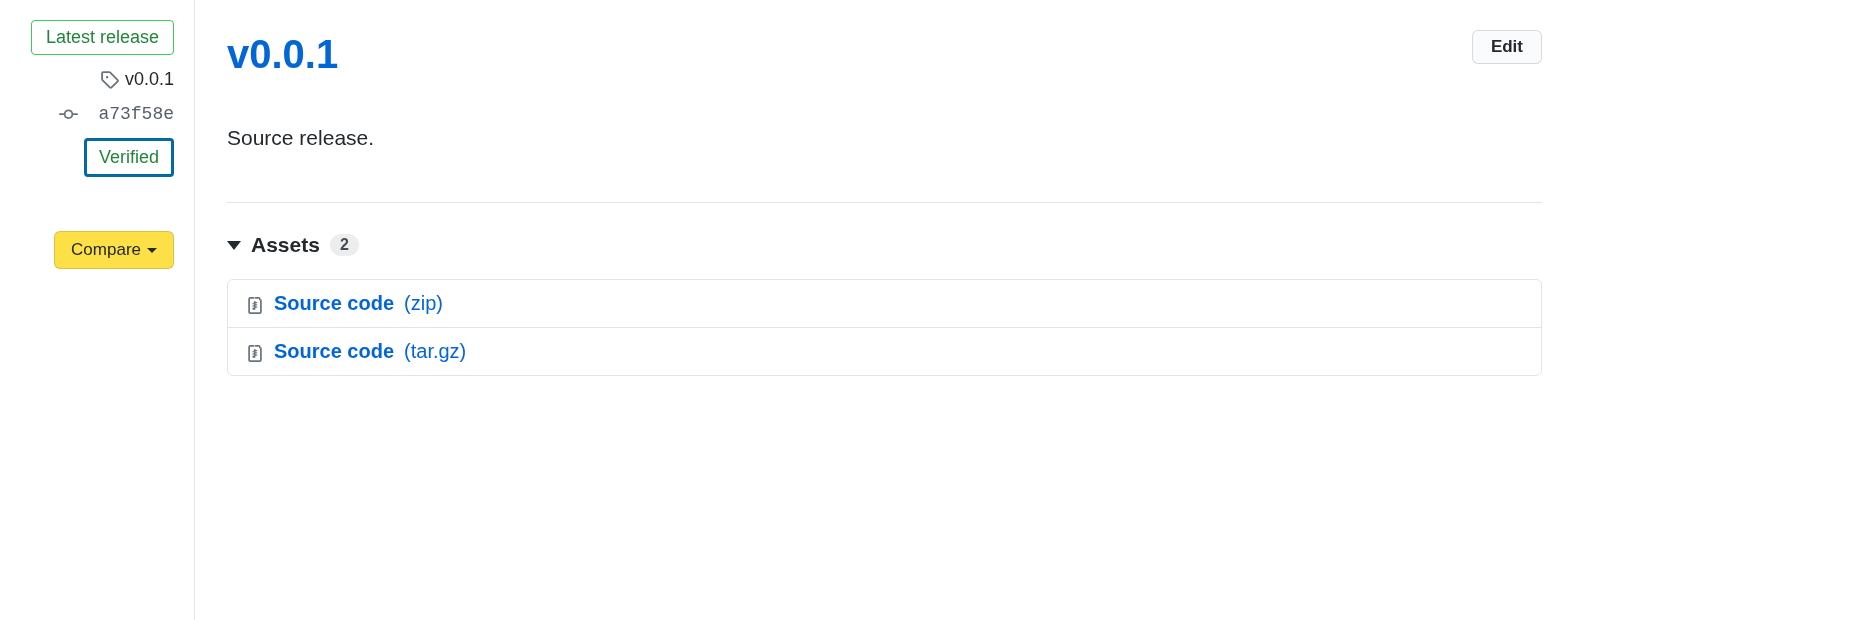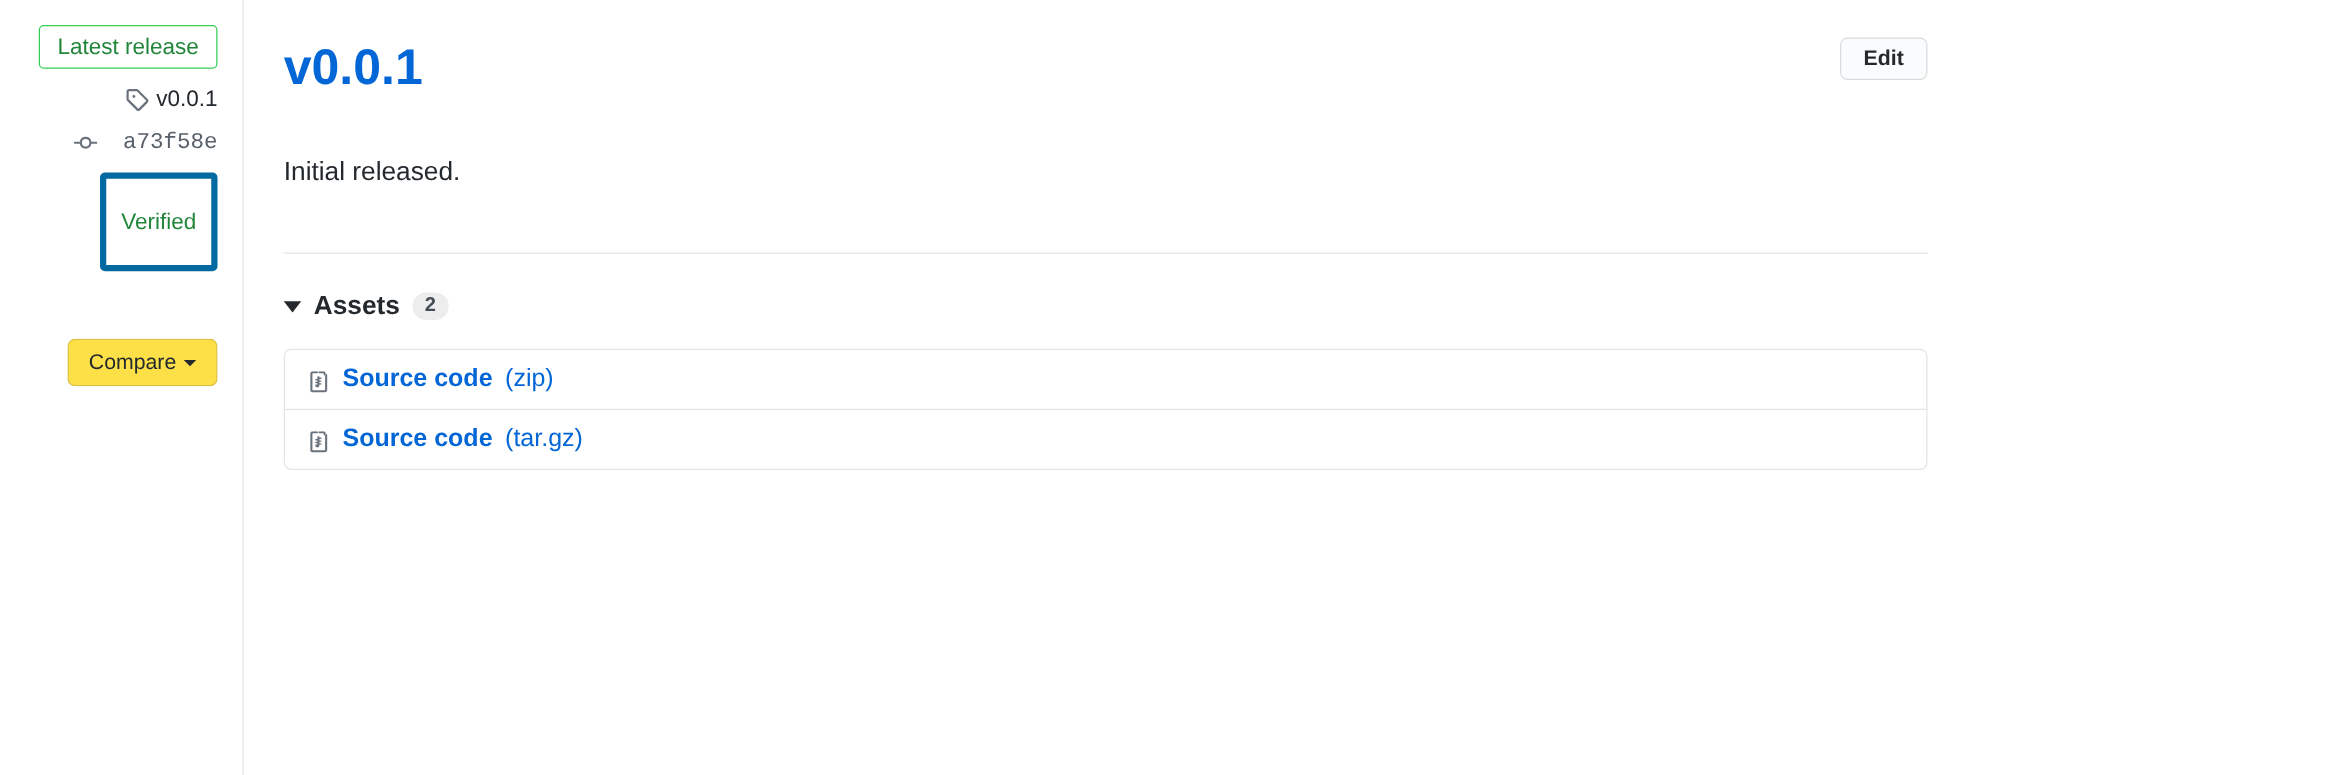--- a/index.html
+++ b/index.html
@@ -45,23 +45,23 @@
     }
     .commit-row {
       display: flex;
       align-items: center;
       gap: 20px;
       font-size: 18px;
       color: #586069;
       font-family: SFMono-Regular, Consolas, "Liberation Mono", Menlo, monospace;
     }
     .verified-badge {
-      border: 5px solid #0369a1;
+      border: 3px solid #0369a1;
       color: #22863a;
-      padding: 24px 12px;
+      padding: 6px 12px;
       border-radius: 4px;
       font-size: 18px;
       background: #fff;
     }
     .compare-btn {
       background: #fde047;
       border: 1px solid rgba(27,31,35,0.15);
       border-radius: 6px;
       padding: 8px 16px;
       font-size: 17px;
@@ -223,21 +223,21 @@
     </button>
   </aside>
 
   <main class="main">
     <div class="release-header">
       <h1 class="release-title">v0.0.1</h1>
       <button class="edit-btn">Edit</button>
     </div>
 
 
-    <p class="release-body">Initial released.</p>
+    <p class="release-body">Source release.</p>
 
     <hr class="divider">
 
     <div class="assets-header">
       <span class="caret-down-small"></span>
       <span class="assets-title">Assets</span>
       <span class="assets-count">2</span>
     </div>
 
     <div class="assets-list">

